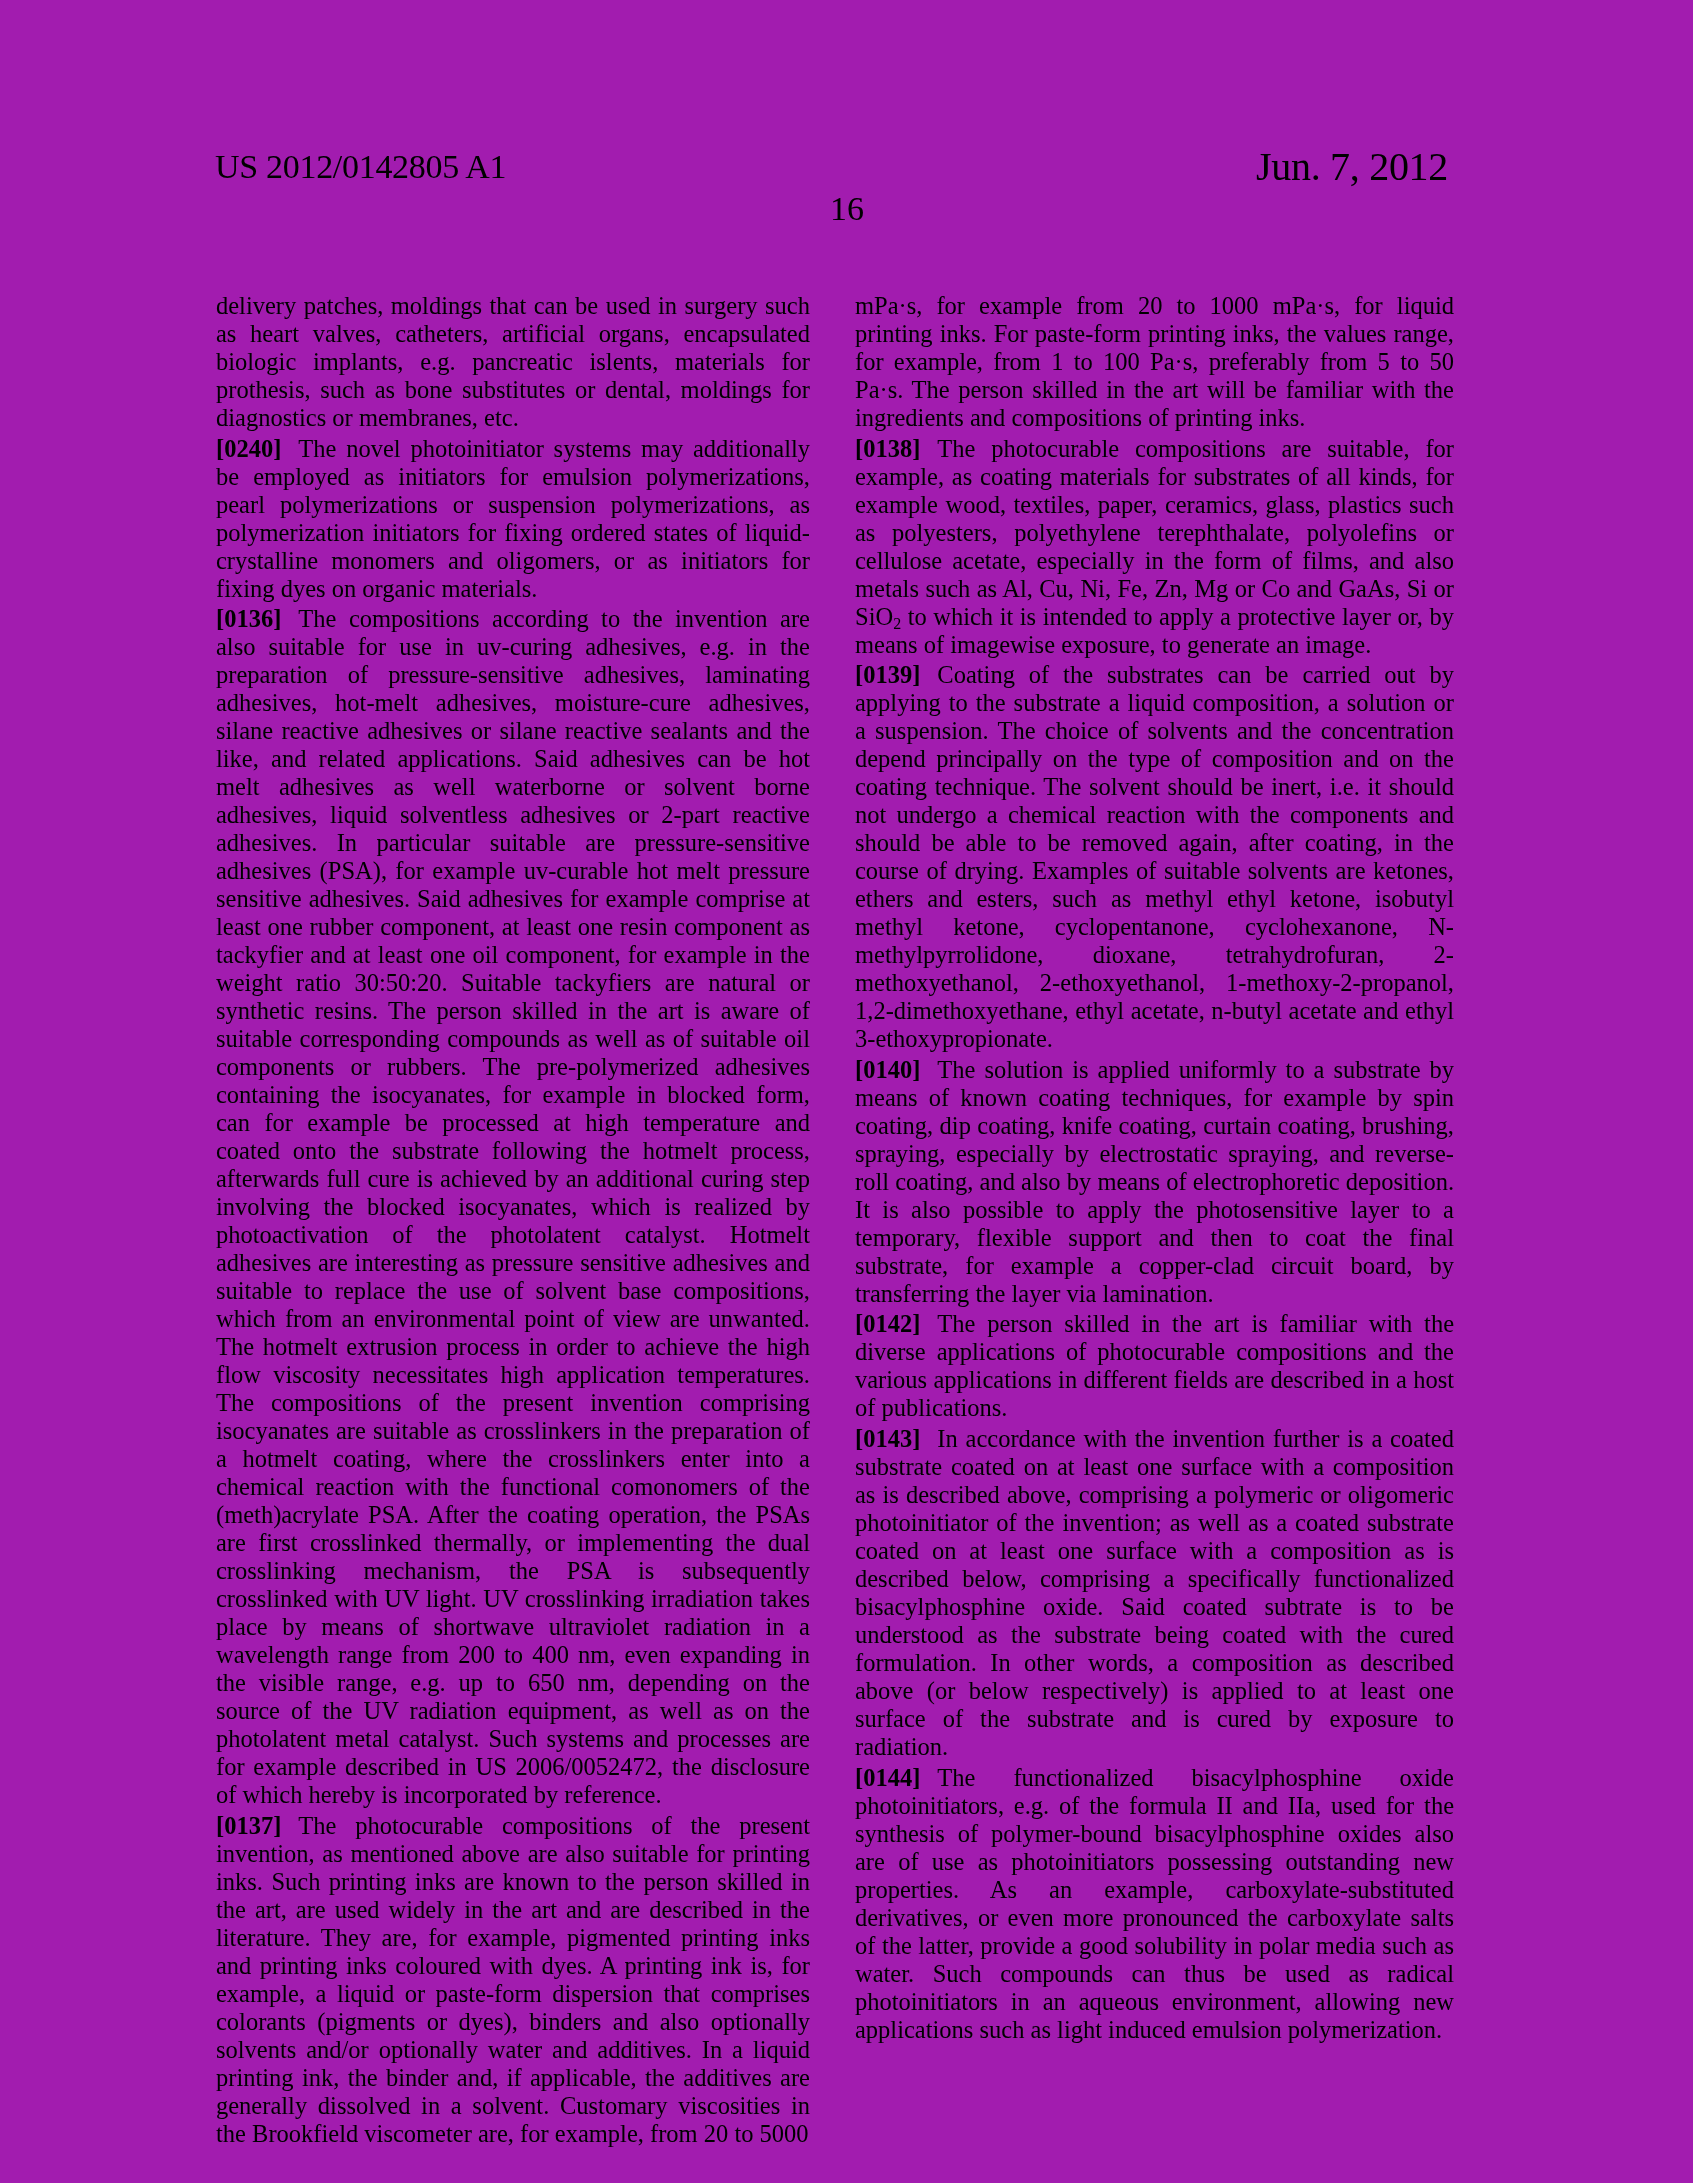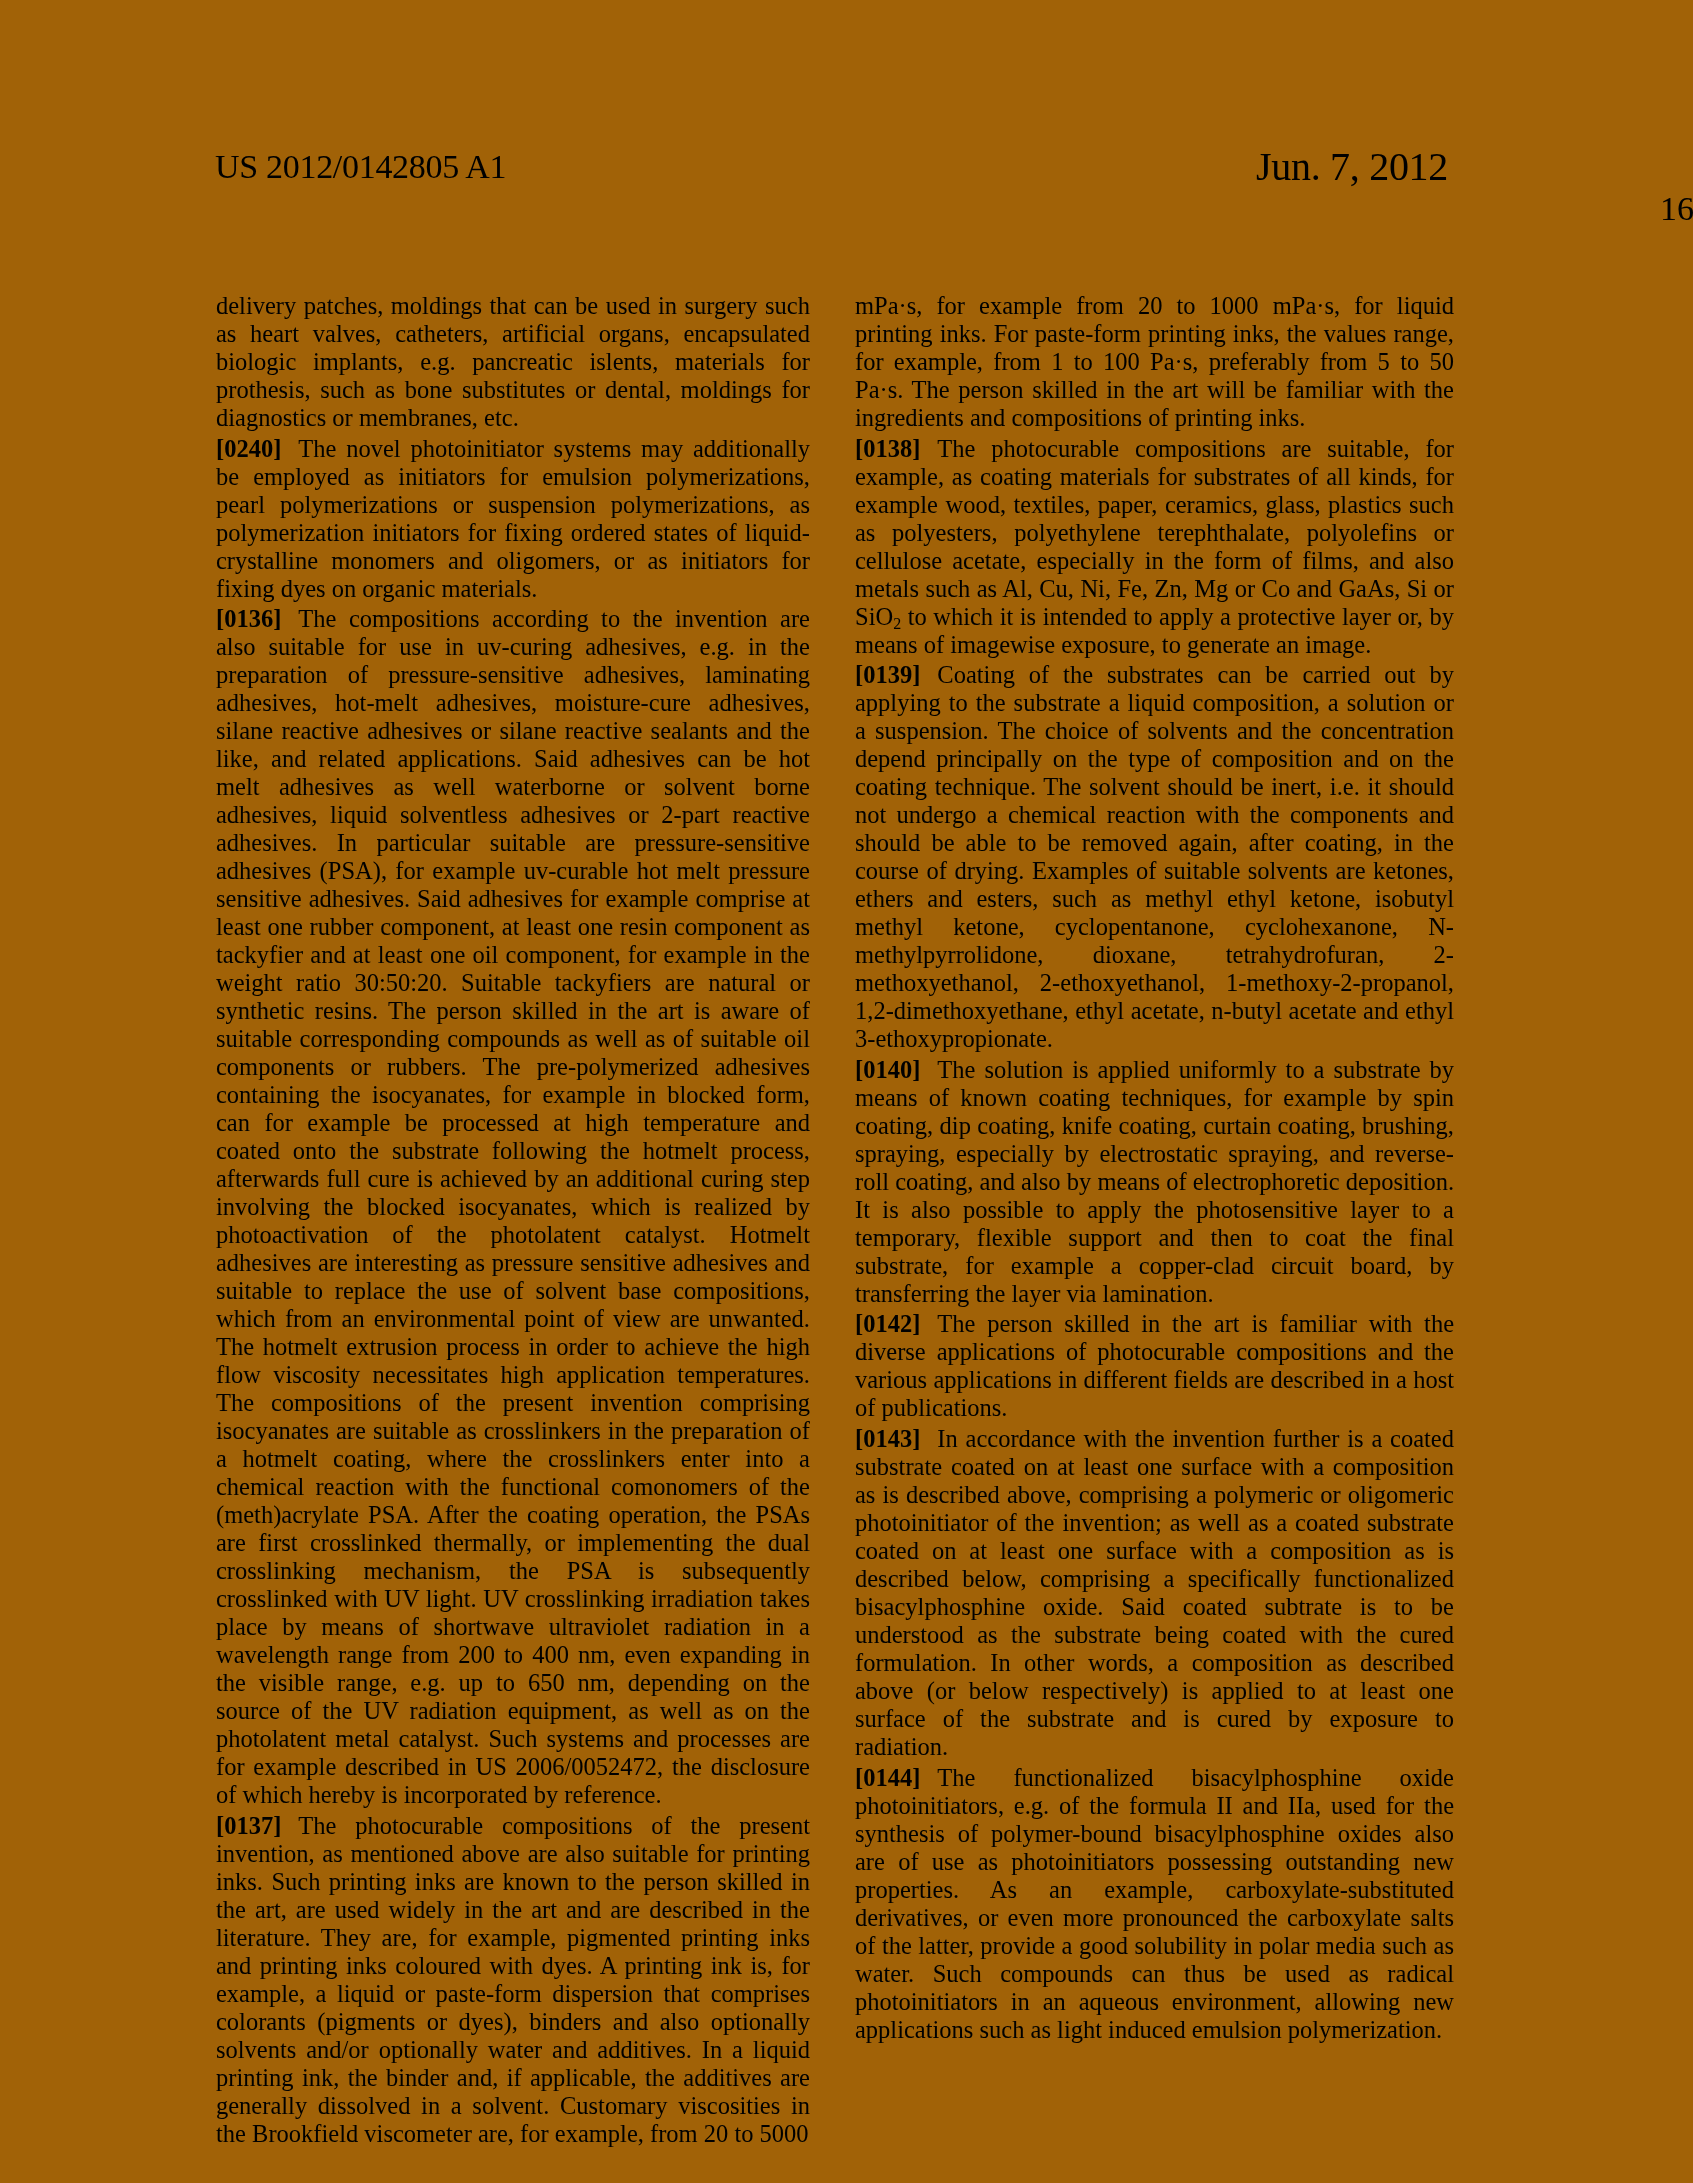--- a/index.html
+++ b/index.html
@@ -13,21 +13,21 @@
       position: relative;
       overflow: hidden;
       font-family: "Liberation Serif", serif;
       color: #000000;
     }
     .page {
       position: absolute;
       left: 0; top: 0;
       width: 1694px;
       height: 2183px;
-      background: #a16207;
+      background: #a21caf;
     }
     .hdr-left {
       position: absolute;
       left: 215px;
       top: 147px;
       font-size: 34px;
       line-height: 40px;
       letter-spacing: -0.3px;
       white-space: nowrap;
     }
@@ -37,21 +37,21 @@
       top: 147px;
       font-size: 40px;
       line-height: 40px;
       letter-spacing: -0.3px;
       white-space: nowrap;
     }
     .page-num {
       position: absolute;
       left: 0;
       width: 1694px;
-      text-align: right;
+      text-align: center;
       top: 189px;
       font-size: 34px;
       line-height: 40px;
     }
     .column {
       position: absolute;
       top: 292px;
       font-size: 24.5px;
       line-height: 28px;
       text-align: justify;

